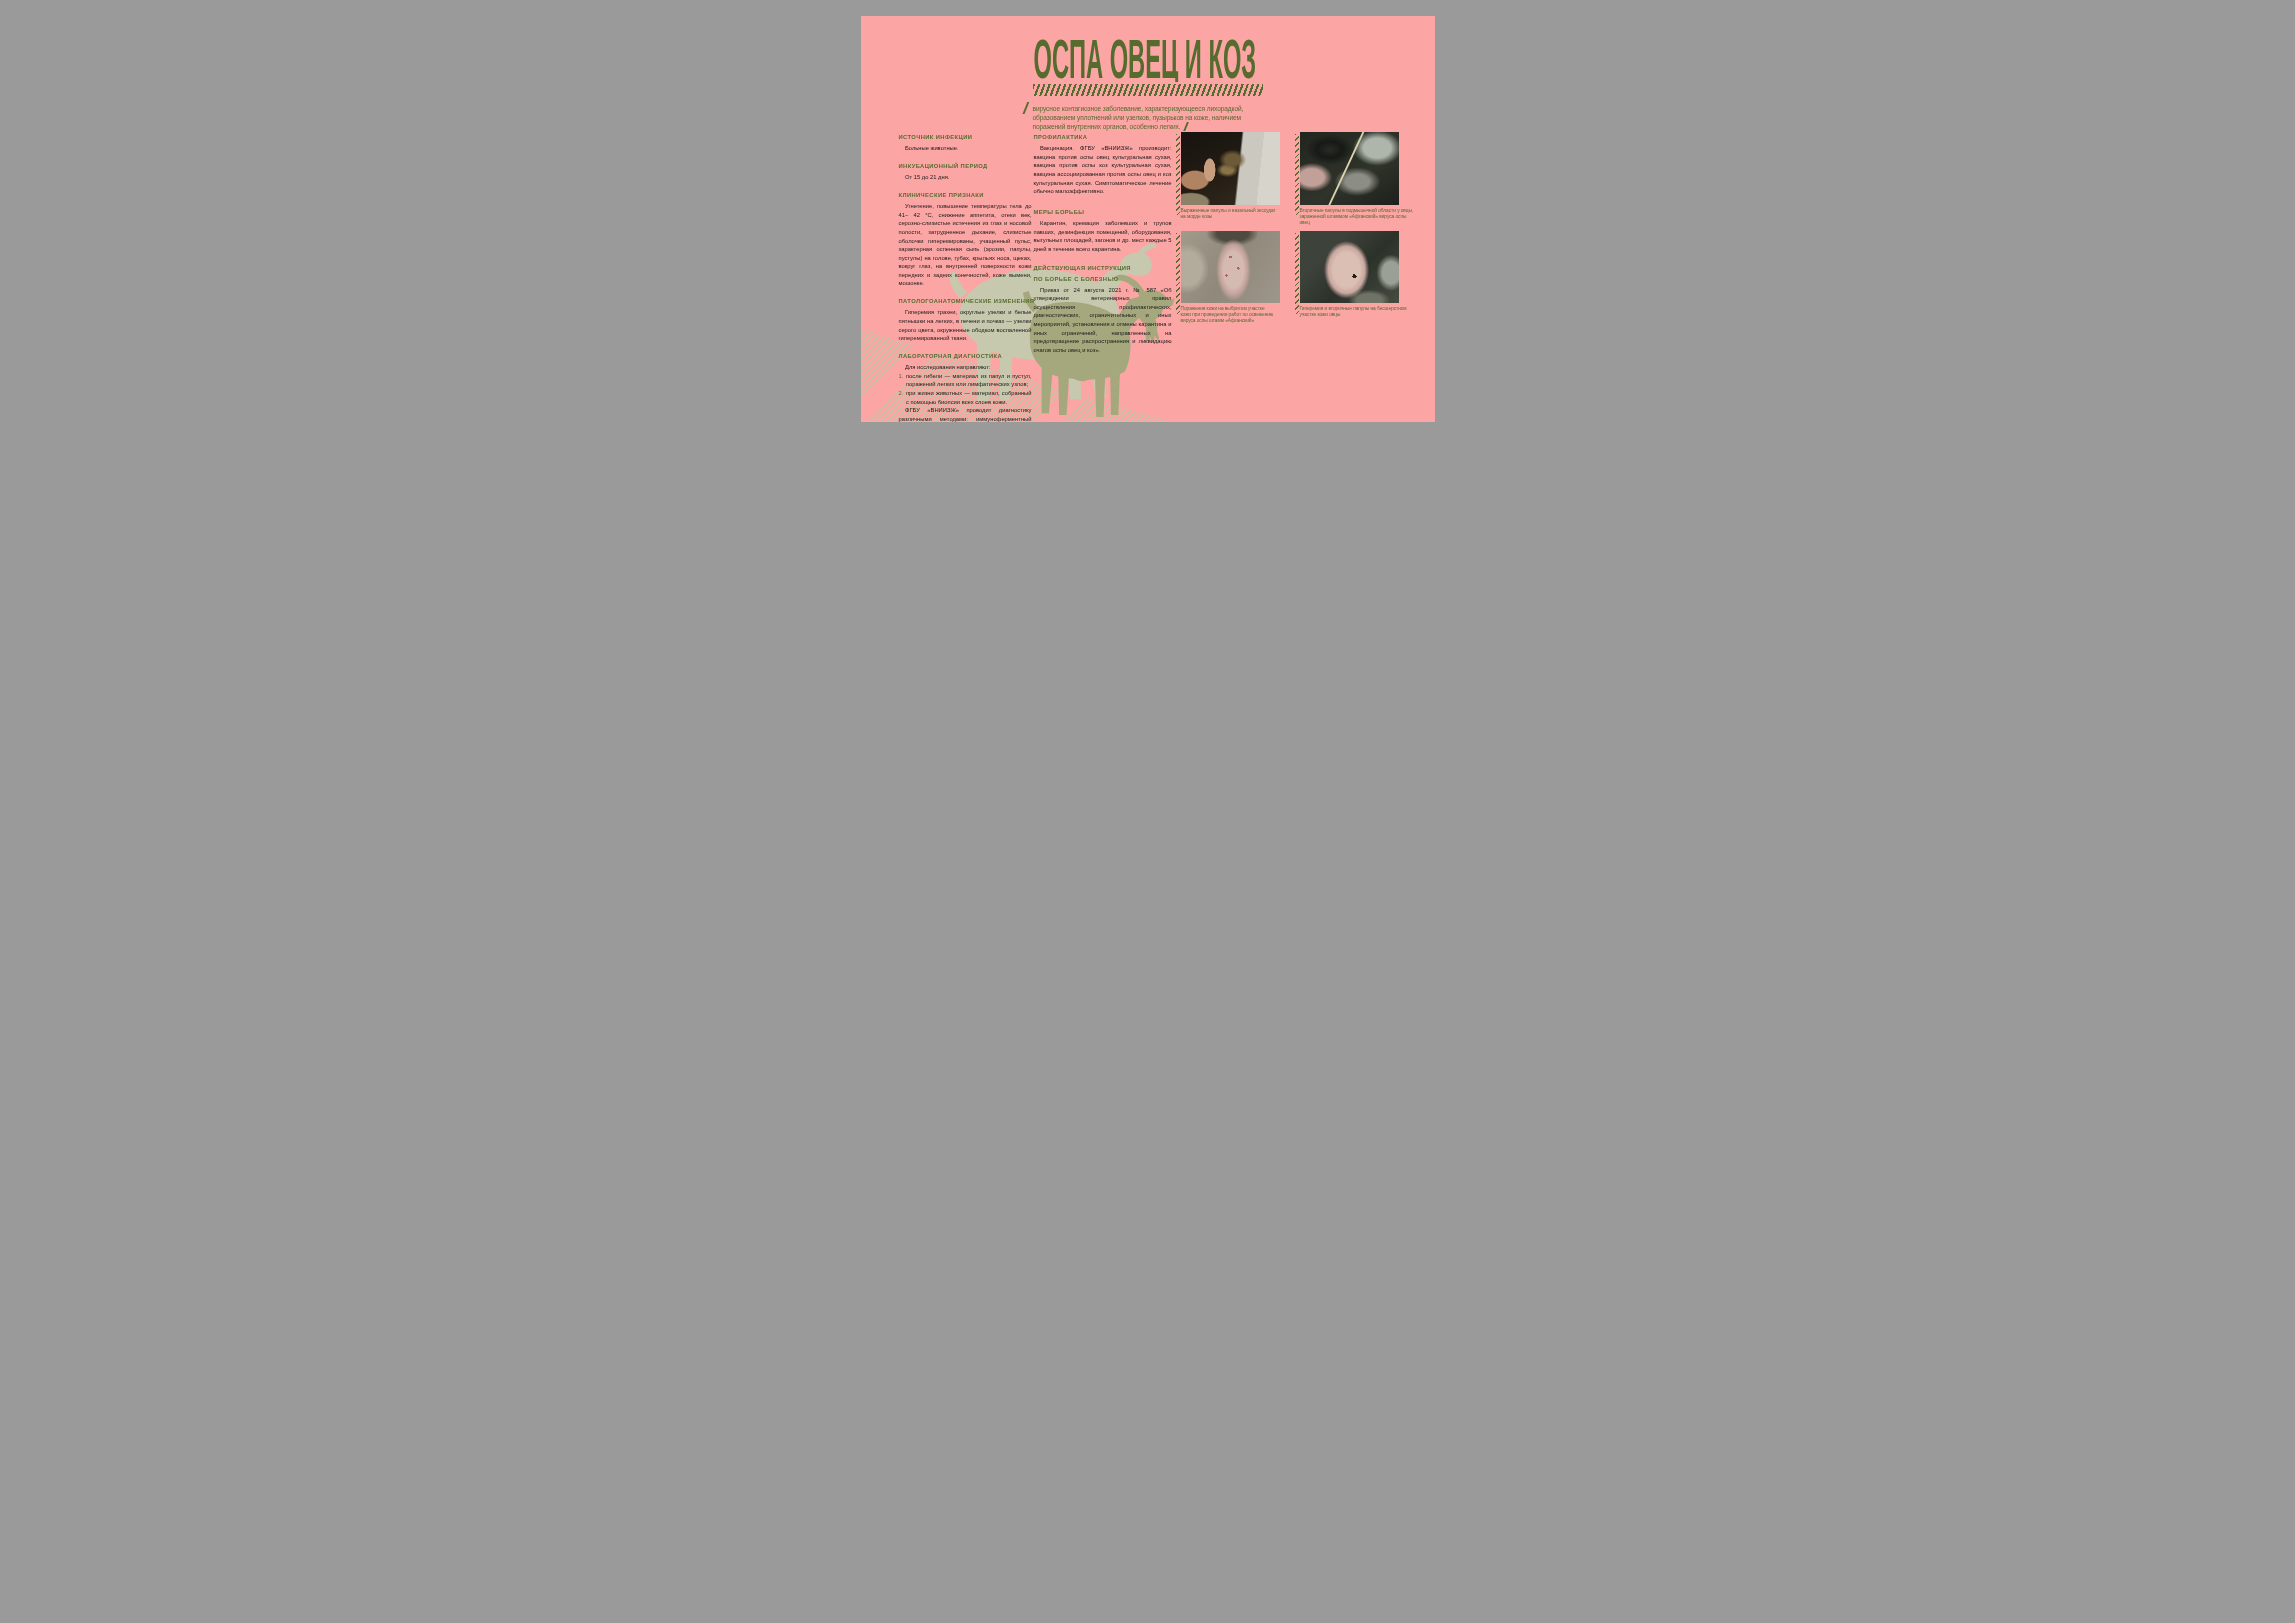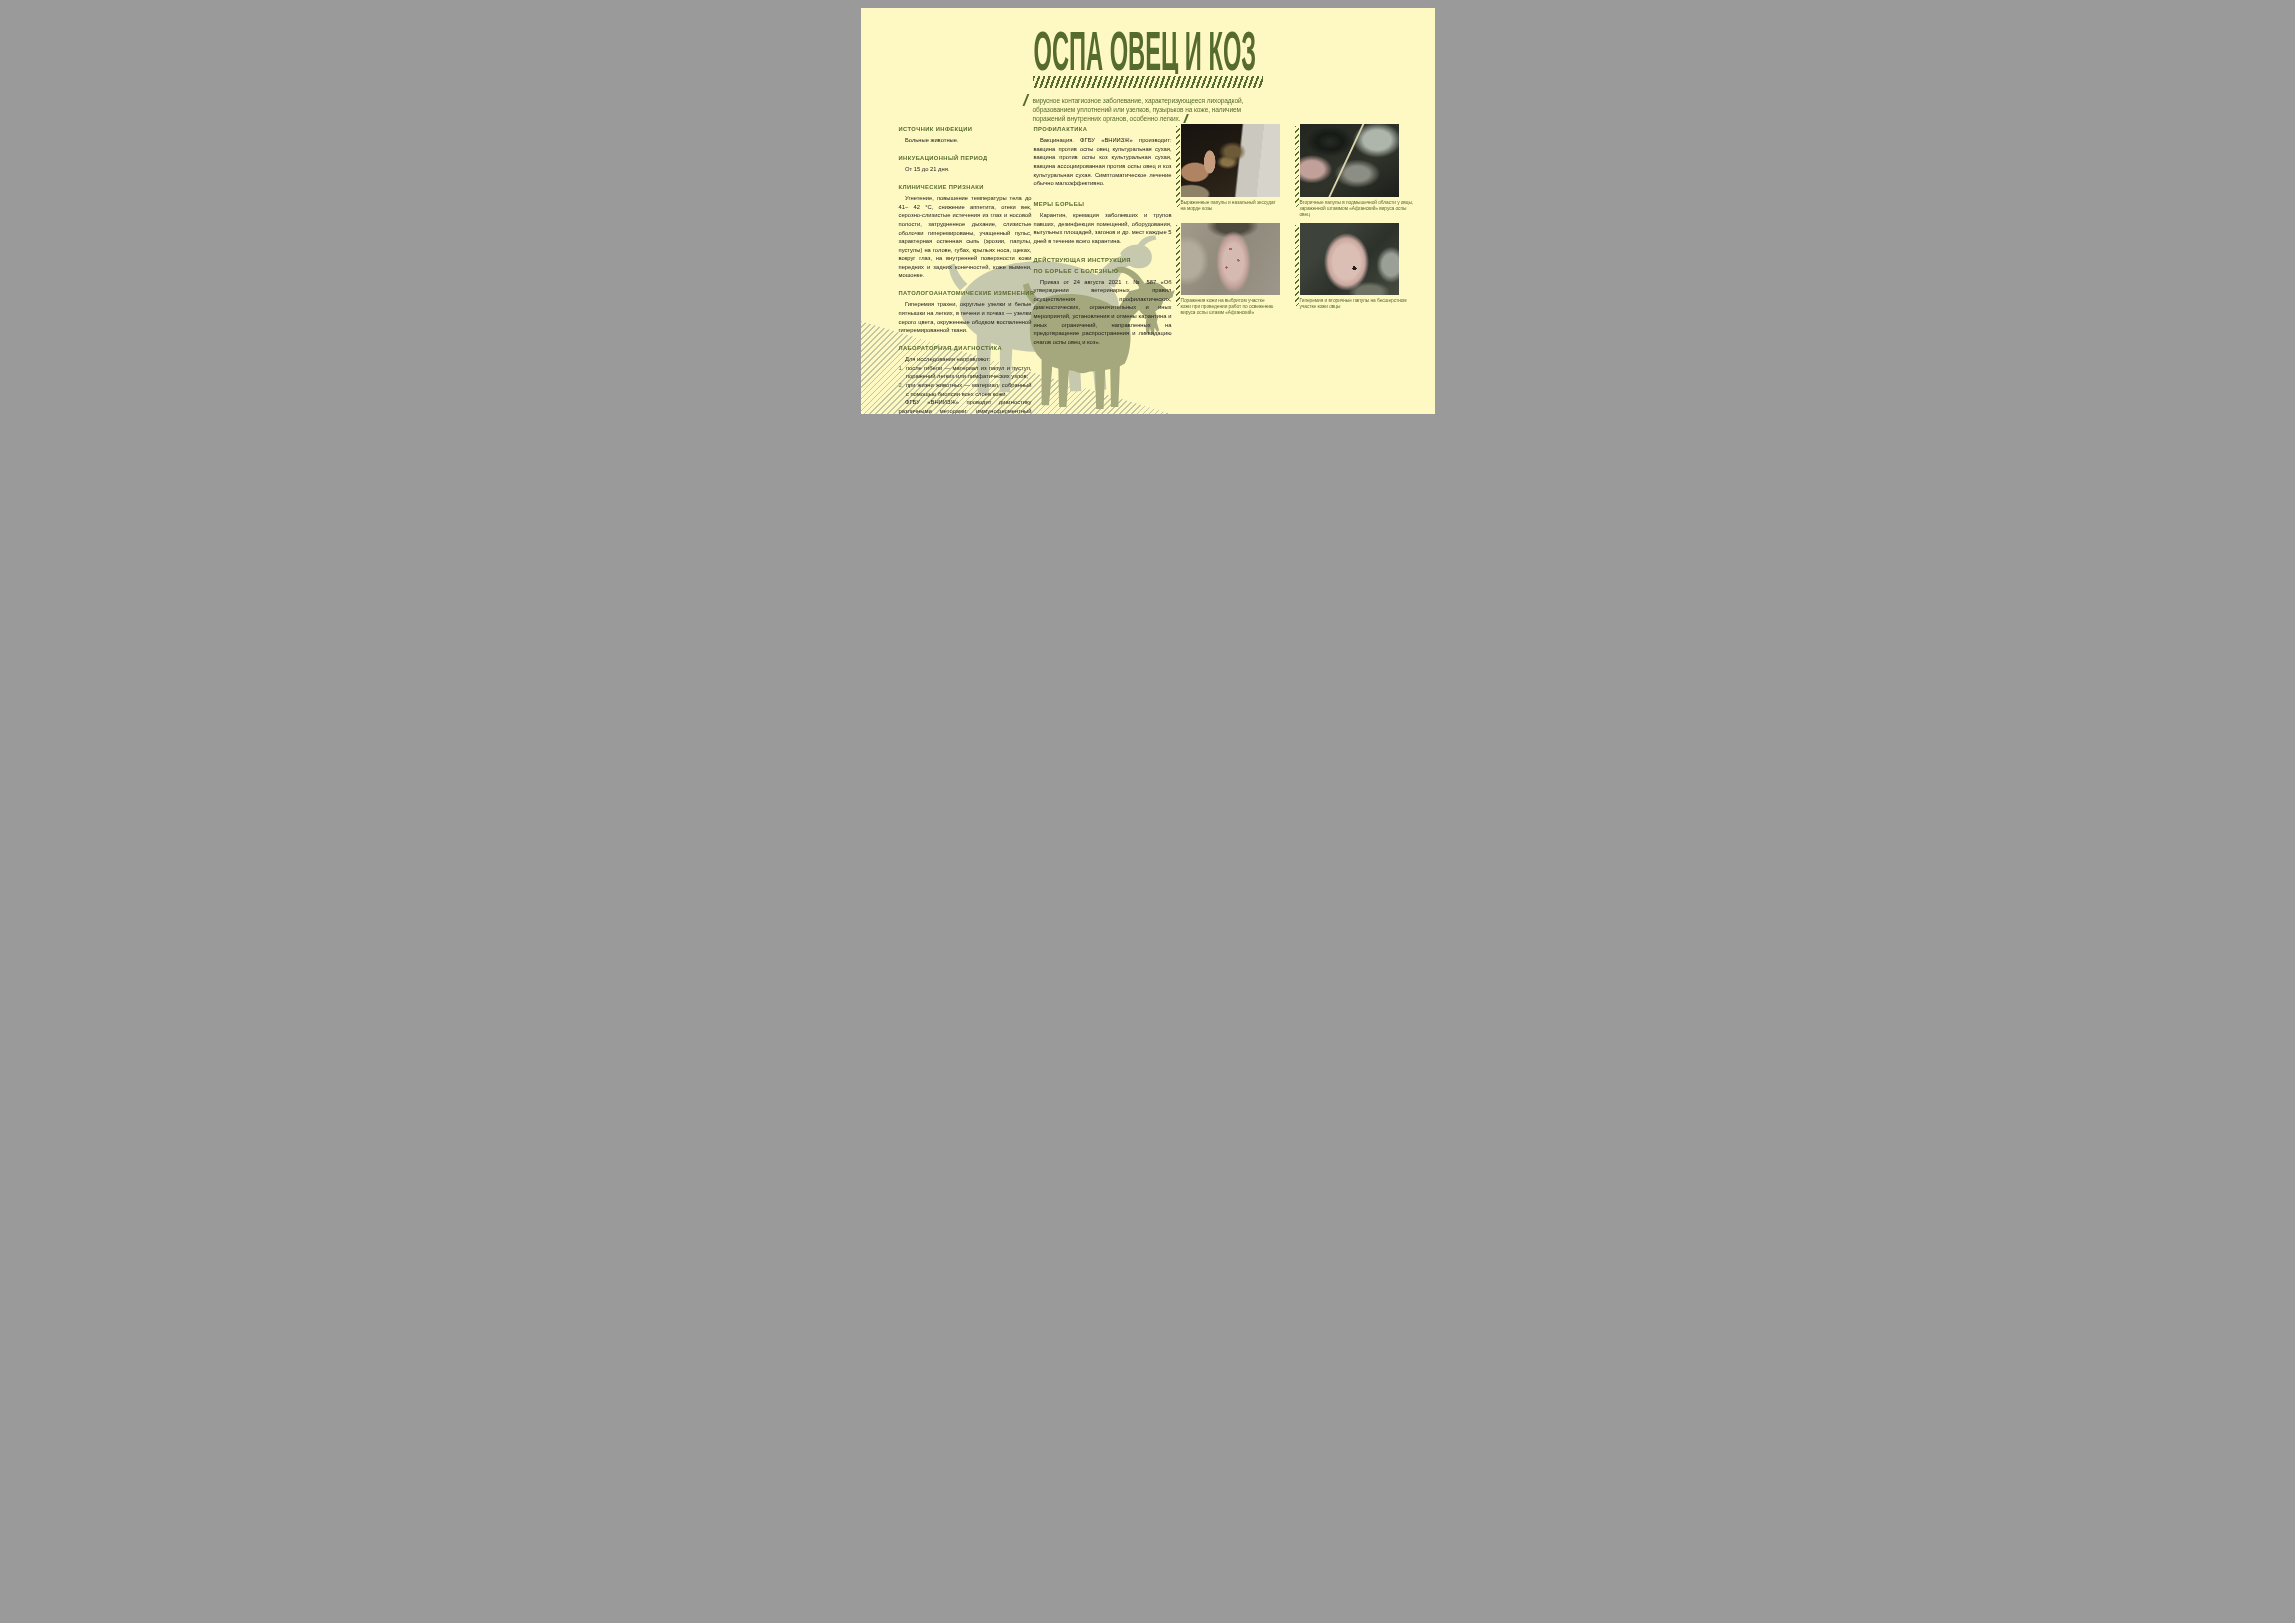--- a/index.html
+++ b/index.html
@@ -1,16 +1,16 @@
 <!DOCTYPE html>
 <html style="font-size:7.4px"><head>
 <meta charset="utf-8">
 <style>
   html,body{margin:0;padding:0;background:#9a9a9a;}
-  #page{position:relative;width:574px;height:406px;margin:8px auto;background:#fef9c3;overflow:hidden;
+  #page{position:relative;width:574px;height:406px;margin:16px auto;background:#fca5a5;overflow:hidden;
         font-family:"Liberation Sans",sans-serif;}
   
   #bottom-hatch{position:absolute;left:0;top:313px;width:311px;height:93px;z-index:0;
         background:repeating-linear-gradient(135deg,#c2c5a4 0 1.2px,transparent 1.2px 4.2px);
         clip-path:polygon(0 0,100% 100%,0 100%);}
   #silhouettes{position:absolute;left:0;top:0;width:574px;height:406px;z-index:1;}
   
   #title-box{position:absolute;left:172px;top:20.4px;width:231px;height:46px;z-index:3;}
   #title-box text{font-family:"Liberation Sans",sans-serif;font-weight:700;font-size:121px;fill:#566b2e;}
   #title-hatch{position:absolute;left:172px;top:68px;width:230px;height:11.6px;z-index:3;

